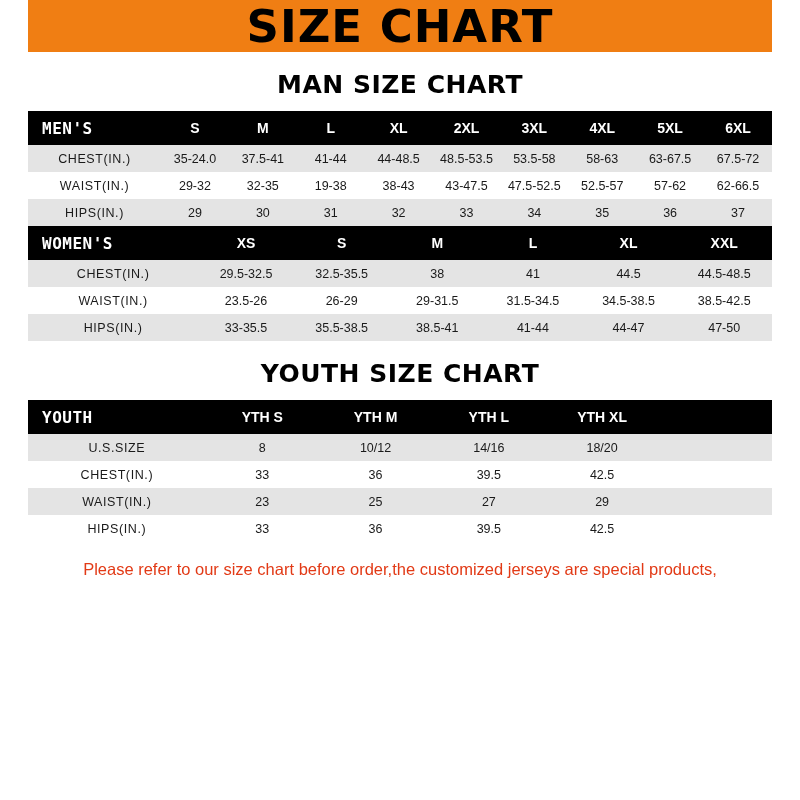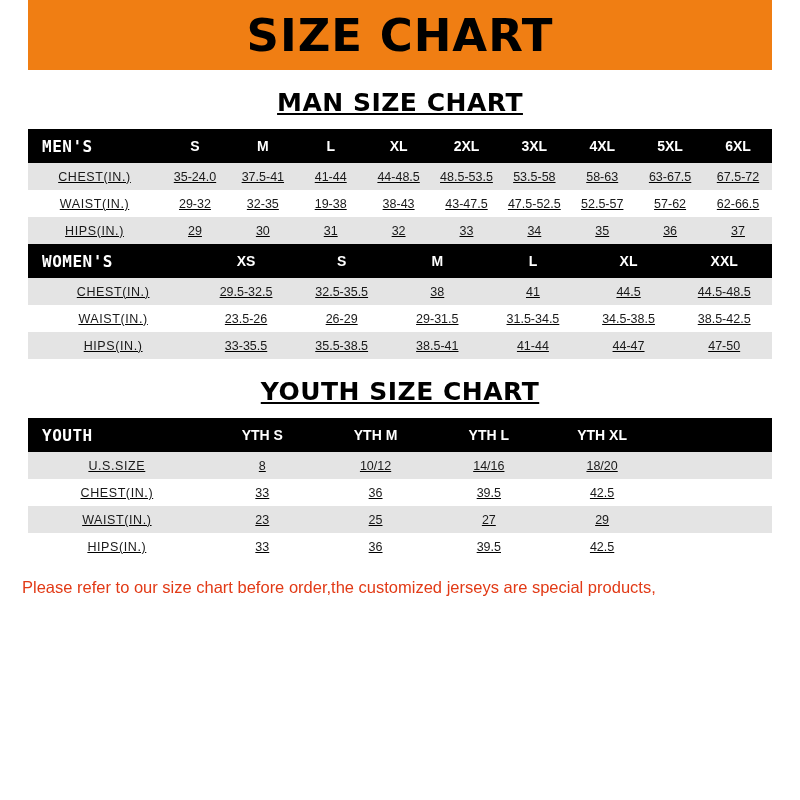--- a/index.html
+++ b/index.html
@@ -16,21 +16,21 @@
   .page {
     position: relative;
     width: 800px;
     height: 800px;
     background: #ffffff;
     box-sizing: border-box;
   }
   
   .banner {
     position: relative;
-    height: 70px;
+    height: 52px;
     background: #f07e13;
     display: flex;
     align-items: center;
     justify-content: center;
   }
   .banner-title {
     font-family: "DejaVu Sans", sans-serif;
     font-weight: bold;
     font-size: 45px;
     letter-spacing: 1px;
@@ -53,27 +53,25 @@
     padding: 0 28px;
   }
   .section-title {
     text-align: center;
     font-family: "DejaVu Sans", sans-serif;
     font-weight: bold;
     font-size: 25px;
     color: #000;
     margin: 18px 0 12px 0;
     letter-spacing: 0.5px;
-    text-decoration: underline;
   }
   table.chart {
     width: 100%;
     border-collapse: collapse;
     table-layout: fixed;
-    text-decoration: underline;
   }
   table.chart th,
   table.chart td {
     text-align: center;
     font-size: 12.5px;
     color: #1a1a1a;
     font-family: "Liberation Sans", sans-serif;
     padding: 0;
     height: 27px;
     vertical-align: middle;
@@ -106,21 +104,21 @@
     font-size: 16px;
   }
 
   
   .note {
     margin-top: 16px;
     padding: 0 22px;
     color: #e23a16;
     font-size: 16.5px;
     line-height: 1.45;
-    text-align: left;
+    text-align: center;
     font-family: "Liberation Sans", sans-serif;
   }
   .note div { white-space: nowrap; }
 </style>
 </head>
 <body>
 
 <div class="page">
 
   <div class="banner">

